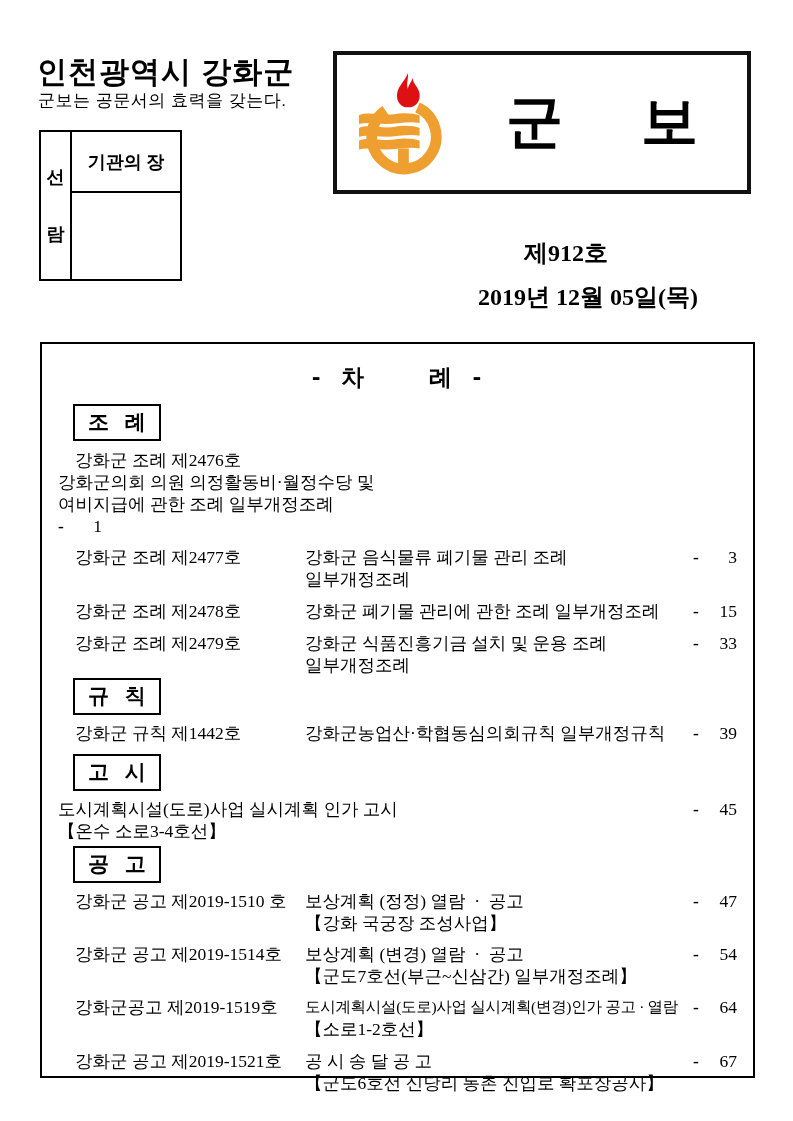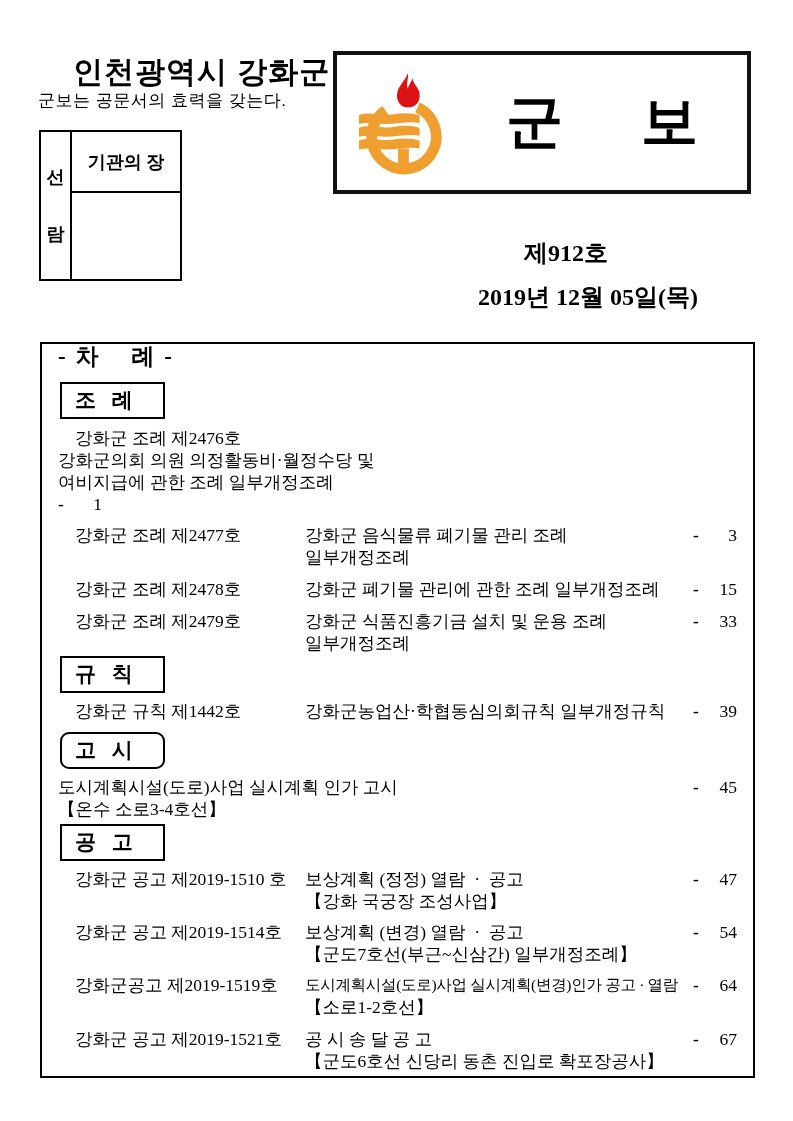--- a/index.html
+++ b/index.html
@@ -4,21 +4,21 @@
 <style>
   html,body{margin:0;padding:0;}
   body{
     width:793px;height:1121px;background:#ffffff;position:relative;
     font-family:"Liberation Serif","DejaVu Serif",serif;color:#000;overflow:hidden;
   }
   
   .org-title{
     position:absolute;left:37px;top:52px;
     font-family:"Liberation Sans","DejaVu Sans",sans-serif;
-    font-weight:bold;font-size:30px;letter-spacing:1px;margin-left:36px;
+    font-weight:bold;font-size:30px;letter-spacing:1px;
   }
   .org-subtitle{
     position:absolute;left:38px;top:89px;
     font-family:"Liberation Sans","DejaVu Sans",sans-serif;
     font-weight:normal;font-size:17px;letter-spacing:0.5px;
   }
   
   .approval-table{
     position:absolute;left:39px;top:130px;width:143px;height:151px;
     border:2px solid #000;box-sizing:border-box;display:flex;background:#fff;
@@ -53,28 +53,28 @@
   .issue-date{
     position:absolute;left:423px;top:281px;width:330px;text-align:center;
     font-weight:bold;font-size:24px;white-space:pre;
   }
   
   .toc-box{
     position:absolute;left:40px;top:342px;width:715px;height:736px;
     border:2px solid #000;box-sizing:border-box;padding:0 16px;background:#fff;
   }
   .toc-title{
-    font-weight:bold;font-size:23px;
-    line-height:26px;white-space:pre;letter-spacing:2px;
+    padding-top:22px;text-align:center;font-weight:bold;font-size:23px;
+    line-height:26px;white-space:pre;letter-spacing:2px;font-family:Liberation Mono, monospace;
   }
   .section-heading{
-    display:inline-block;border:2px solid #000;padding:4px 30px 5px 13px;
-    font-weight:bold;font-size:21px;white-space:pre;margin-left:2px;line-height:24px;
-  }
-  .mt12{margin-top:12px;} .mt2{margin-top:2px;} .mt10{margin-top:10px;border-radius:9px;} .mt4{margin-top:4px;}
+    display:inline-block;border:2px solid #000;padding:4px 13px 5px 13px;
+    font-weight:bold;font-size:21px;white-space:pre;margin-left:15px;line-height:24px;
+  }
+  .mt12{margin-top:12px;} .mt2{margin-top:2px;} .mt10{margin-top:10px;} .mt4{margin-top:4px;}
   .entry{display:flex;align-items:flex-start;font-size:17.5px;line-height:22px;}
   .e-mt7{margin-top:7px;} .e-mt8{margin-top:8px;flex-direction:column;} .e-mt9{margin-top:9px;} .e-mt10{margin-top:10px;}
   .entry-label{width:247px;padding-left:17px;box-sizing:border-box;white-space:pre;flex:0 0 auto;}
   .entry-title{flex:1;min-width:0;}
   .entry-title div{white-space:pre;}
   .entry-title .tight{font-size:15.5px;letter-spacing:-0.3px;}
   .entry-page{flex:0 0 auto;width:44px;display:flex;justify-content:space-between;}
   .entry-page .dash{font-weight:bold;}
 </style>
 </head>

